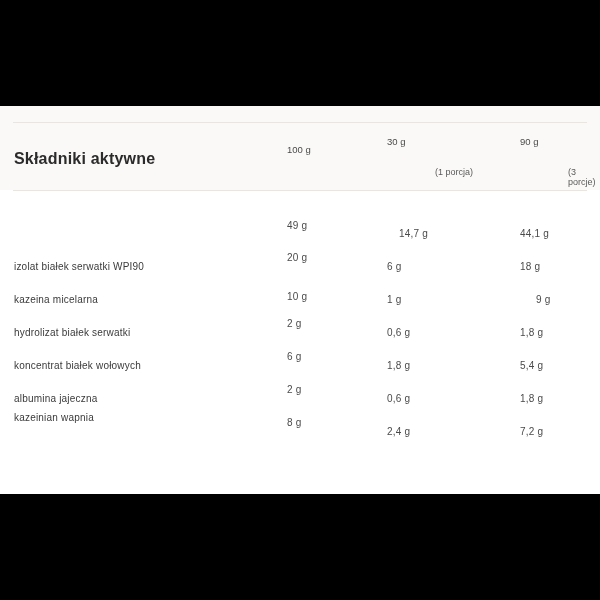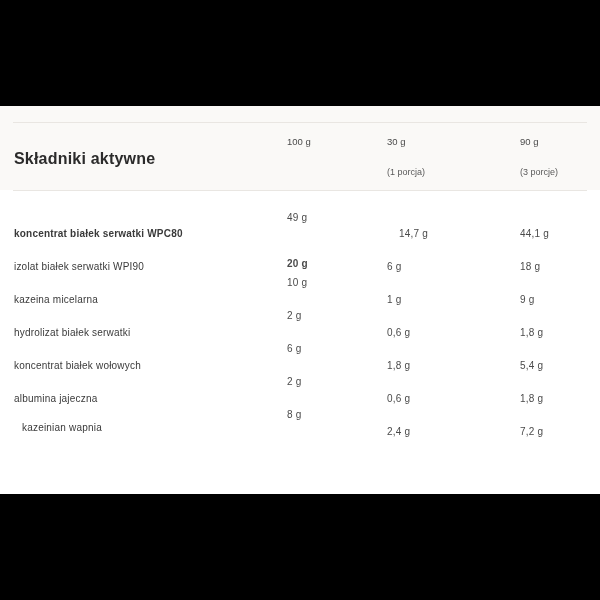--- a/index.html
+++ b/index.html
@@ -57,21 +57,21 @@
   }
   .cell.bold {
     font-weight: bold;
     color: #2b2b2b;
   }
   .cell.name {
     color: #3a3a3a;
   }
   
   .col-name { left: 14px; }
-  .col-a    { left: 287px; }
+  .col-a    { left: 287px; margin-top: 8px; }
   .col-b    { left: 387px; }
   .col-c    { left: 520px; }
 
   .hdr-title {
     position: absolute;
     left: 14px;
     top: 44px;
     font-size: 16px;
     font-weight: bold;
     color: #2b2b2b;
@@ -81,20 +81,21 @@
     position: absolute;
     top: 30px;
     font-size: 9.5px;
     color: #4a4a4a;
   }
   .hdr-sub {
     position: absolute;
     top: 61px;
     font-size: 9px;
     color: #5a5a5a;
+    margin-left: 48px;
   }
 </style>
 </head>
 <body>
 
 <div id="page">
 
   <div class="panel">
 
     <div class="head-band"></div>
@@ -103,49 +104,48 @@
 
     <div class="hdr-title">Składniki aktywne</div>
 
     <div class="hdr-amt col-a">100 g</div>
     <div class="hdr-amt col-b">30 g</div>
     <div class="hdr-amt col-c">90 g</div>
 
     <div class="hdr-sub col-b">(1 porcja)</div>
     <div class="hdr-sub col-c">(3 porcje)</div>
 
-    <div class="cell name bold col-name" style="top:122px;">koncentrat białek serwatki WPC80</div>
     <div class="cell col-a" style="top:106px;">49 g</div>
     <div class="cell col-b" style="top:122px;margin-left:12px;">14,7 g</div>
     <div class="cell col-c" style="top:122px;">44,1 g</div>
 
     <div class="cell name col-name" style="top:155px;">izolat białek serwatki WPI90</div>
-    <div class="cell col-a" style="top:152px;font-weight:bold;">20 g</div>
+    <div class="cell col-a" style="top:138px;">20 g</div>
     <div class="cell col-b" style="top:155px;">6 g</div>
     <div class="cell col-c" style="top:155px;">18 g</div>
 
     <div class="cell name col-name" style="top:188px;">kazeina micelarna</div>
-    <div class="cell col-a" style="top:171px;">10 g</div>
+    <div class="cell col-a" style="top:177px;">10 g</div>
     <div class="cell col-b" style="top:188px;">1 g</div>
-    <div class="cell col-c" style="top:188px;">9 g</div>
+    <div class="cell col-c" style="top:188px;margin-left:16px;">9 g</div>
 
     <div class="cell name col-name" style="top:221px;">hydrolizat białek serwatki</div>
     <div class="cell col-a" style="top:204px;">2 g</div>
     <div class="cell col-b" style="top:221px;">0,6 g</div>
     <div class="cell col-c" style="top:221px;">1,8 g</div>
 
     <div class="cell name col-name" style="top:254px;">koncentrat białek wołowych</div>
     <div class="cell col-a" style="top:237px;">6 g</div>
     <div class="cell col-b" style="top:254px;">1,8 g</div>
     <div class="cell col-c" style="top:254px;">5,4 g</div>
 
     <div class="cell name col-name" style="top:287px;text-align:right;">albumina jajeczna</div>
     <div class="cell col-a" style="top:270px;">2 g</div>
     <div class="cell col-b" style="top:287px;">0,6 g</div>
     <div class="cell col-c" style="top:287px;">1,8 g</div>
 
-    <div class="cell name col-name" style="top:316px;margin-left:8px;">kazeinian wapnia</div>
+    <div class="cell name col-name" style="top:306px;">kazeinian wapnia</div>
     <div class="cell col-a" style="top:303px;">8 g</div>
     <div class="cell col-b" style="top:320px;">2,4 g</div>
     <div class="cell col-c" style="top:320px;">7,2 g</div>
 
   </div>
 </div>
 
 </body></html>

